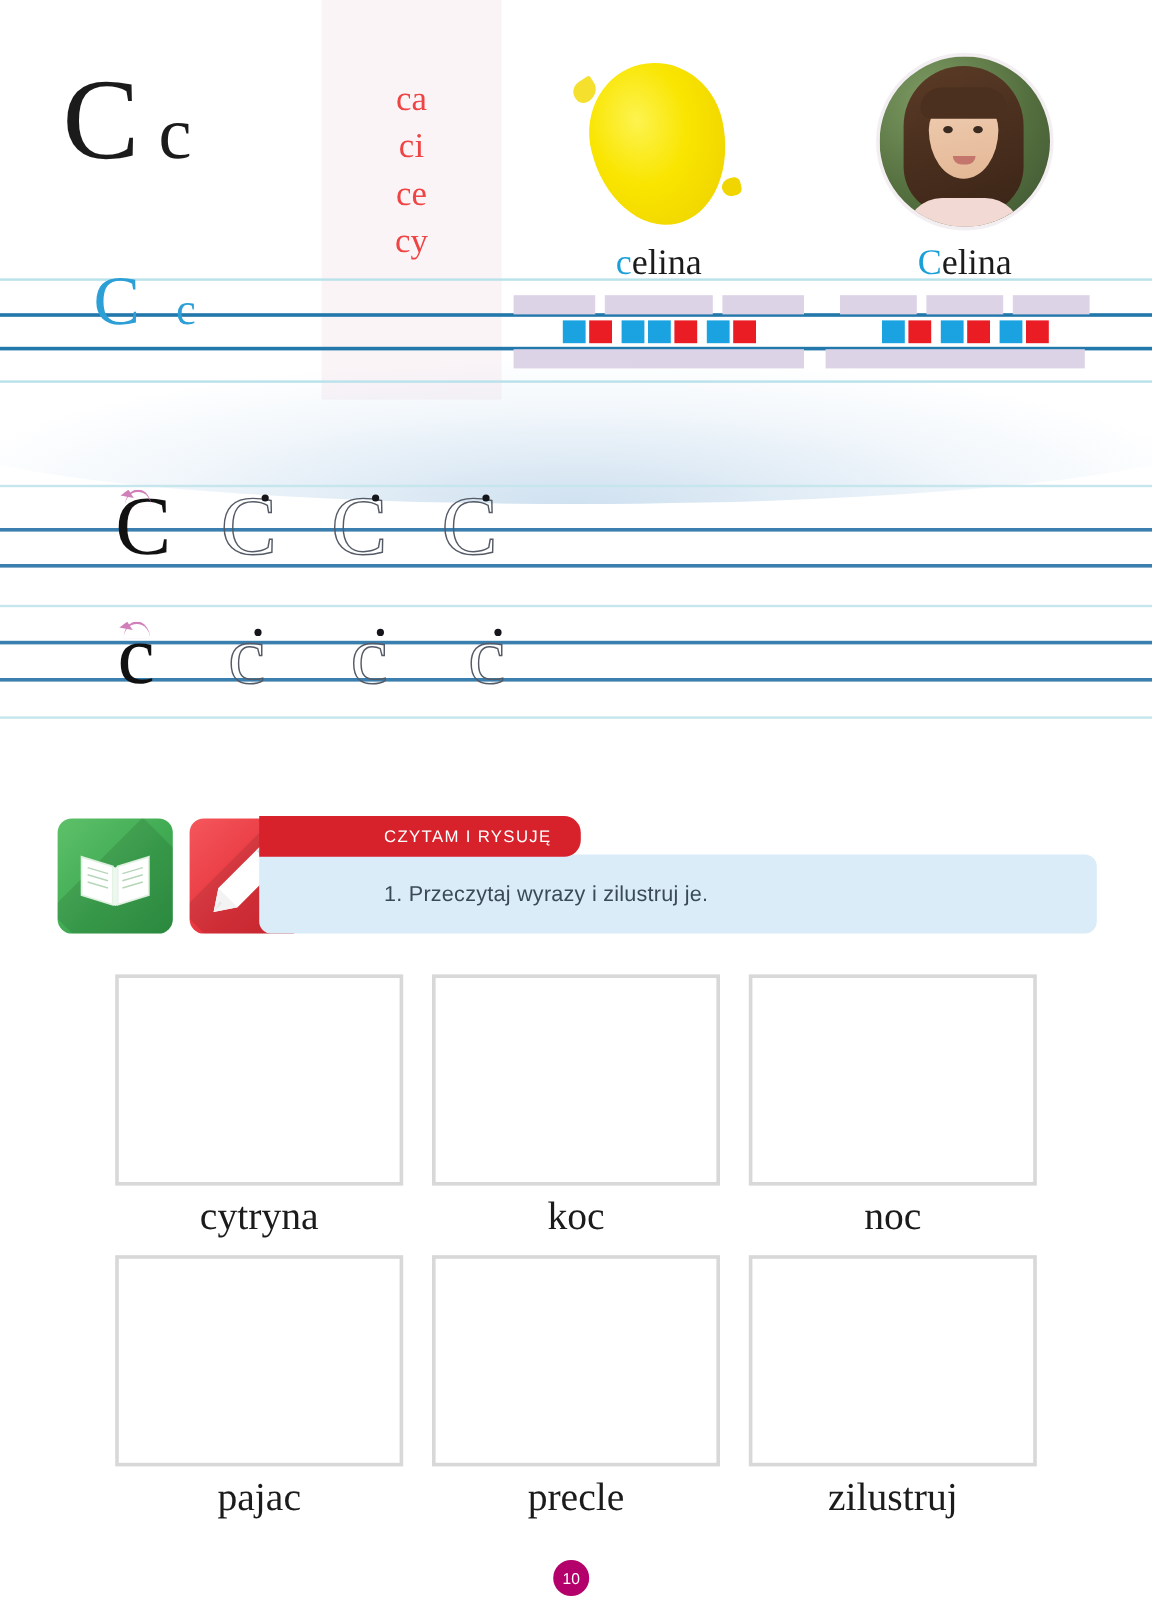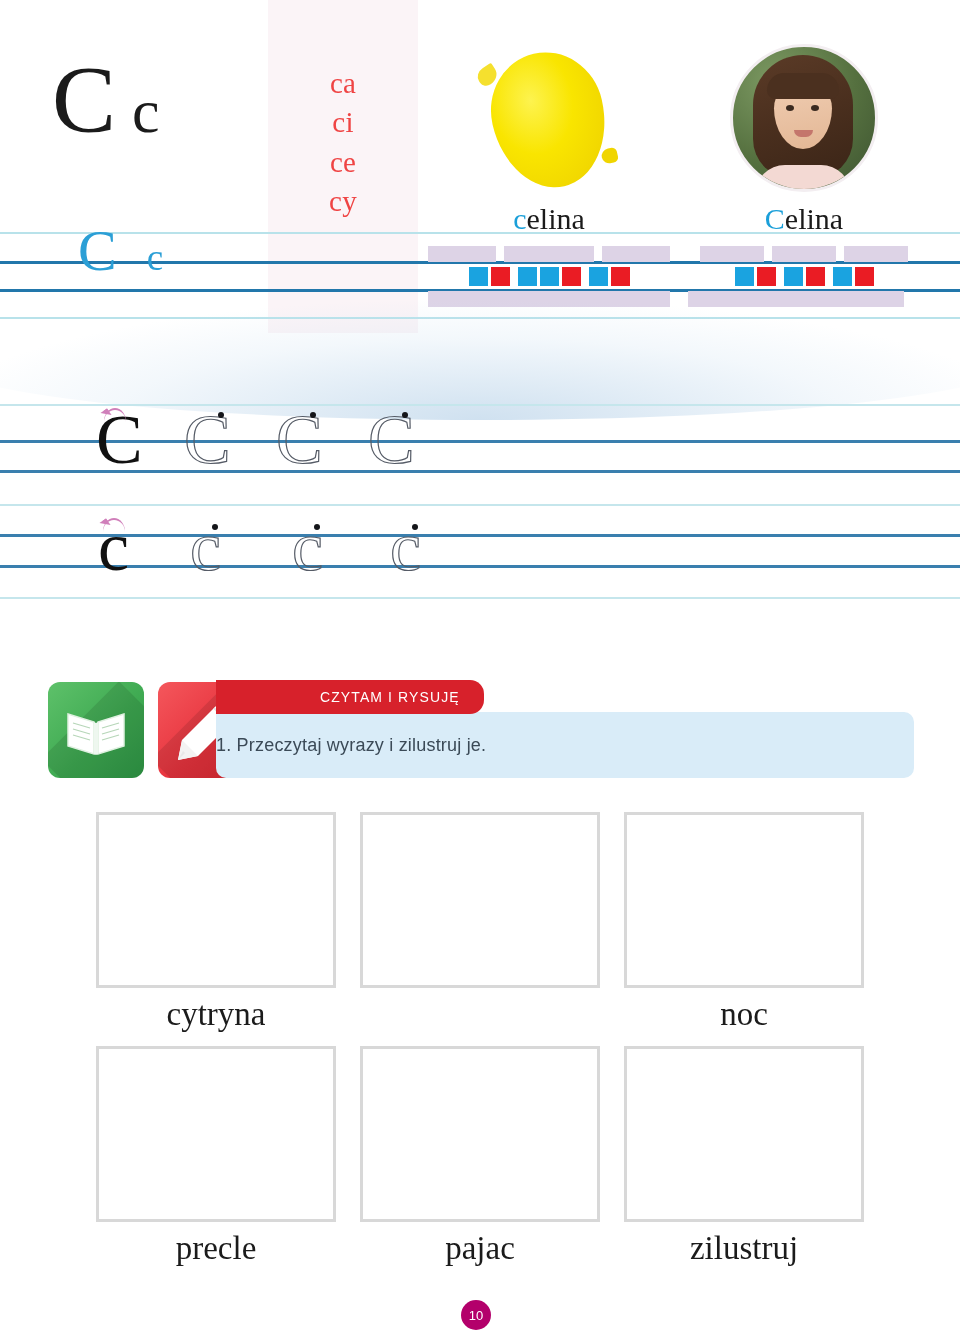--- a/index.html
+++ b/index.html
@@ -297,20 +297,21 @@
     font-weight: 500;
   }
   #banner-body {
     position: absolute;
     left: 168px; top: 36px;
     width: 698px; height: 66px;
     background: #d9ecf8;
     border-radius: 0 10px 10px 10px;
     display: flex;
     align-items: center;
+    padding-left: 104px;
     box-sizing: border-box;
     z-index: 1;
   }
   #banner-body span {
     font-family: "Liberation Sans", sans-serif;
     font-size: 18px;
     color: #3b4a57;
     letter-spacing: 0.2px;
   }
 
@@ -527,35 +528,36 @@
 
 <div id="exercise-grid">
 
   <div class="ex-row">
     <div class="ex-cell">
       <div class="draw-box"></div>
       <div class="ex-word">cytryna</div>
     </div>
     <div class="ex-cell">
       <div class="draw-box"></div>
+      <div class="ex-word">koc</div>
     </div>
     <div class="ex-cell">
       <div class="draw-box"></div>
       <div class="ex-word">noc</div>
     </div>
   </div>
 
   <div class="ex-row">
     <div class="ex-cell">
       <div class="draw-box"></div>
-      <div class="ex-word">precle</div>
+      <div class="ex-word">pajac</div>
     </div>
     <div class="ex-cell">
       <div class="draw-box"></div>
-      <div class="ex-word">pajac</div>
+      <div class="ex-word">precle</div>
     </div>
     <div class="ex-cell">
       <div class="draw-box"></div>
       <div class="ex-word">zilustruj</div>
     </div>
   </div>
 </div>
 
 <div id="page-number">10</div>
 

